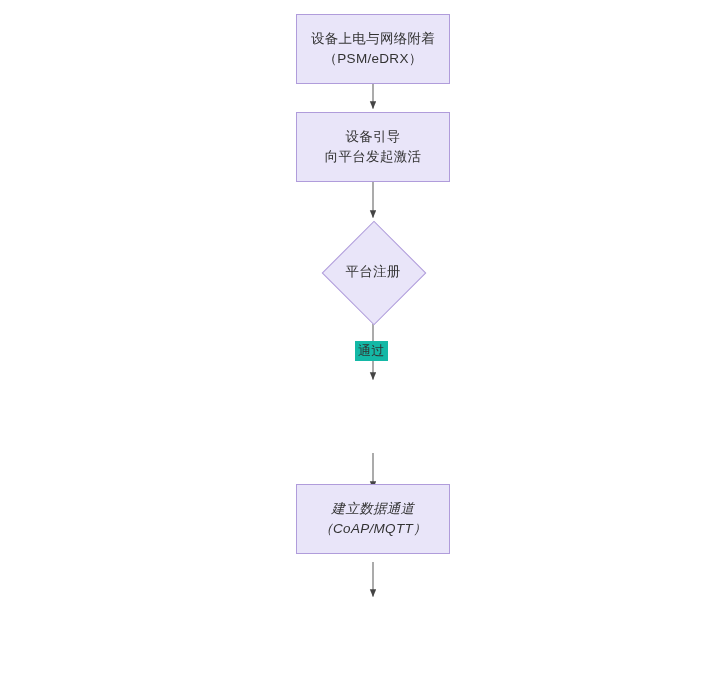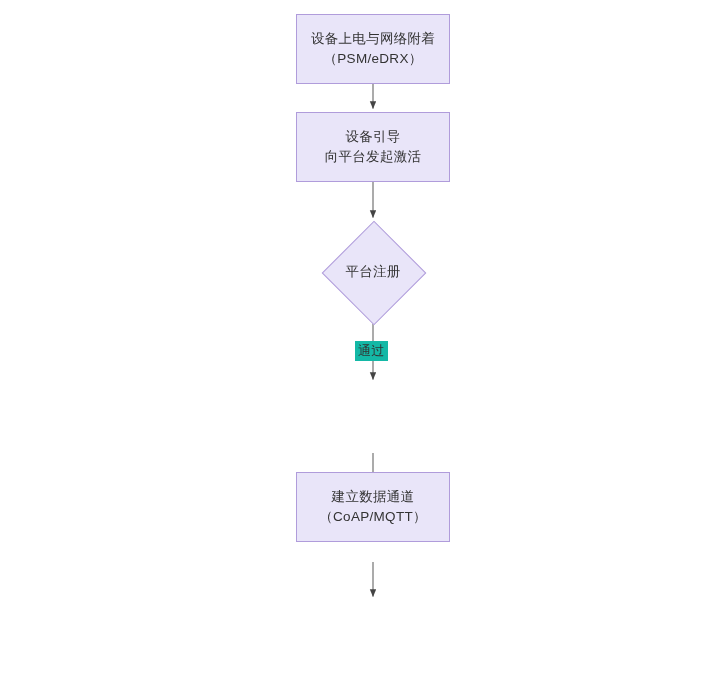--- a/index.html
+++ b/index.html
@@ -136,19 +136,19 @@
       <span class="diamond-inner"></span>
     </span>
     <span class="diamond-text">平台注册</span>
   </div>
 
   <div class="edge-label" style="left:355px; top:341px;">
     <span>通过</span>
   </div>
 
 
-  <div class="node node-process" style="top:472px;">
+  <div class="node node-process" style="top:484px;font-style:italic;">
     <span class="node-label">建立数据通道
 （CoAP/MQTT）</span>
   </div>
 
 
 </div>
 
 </body></html>

